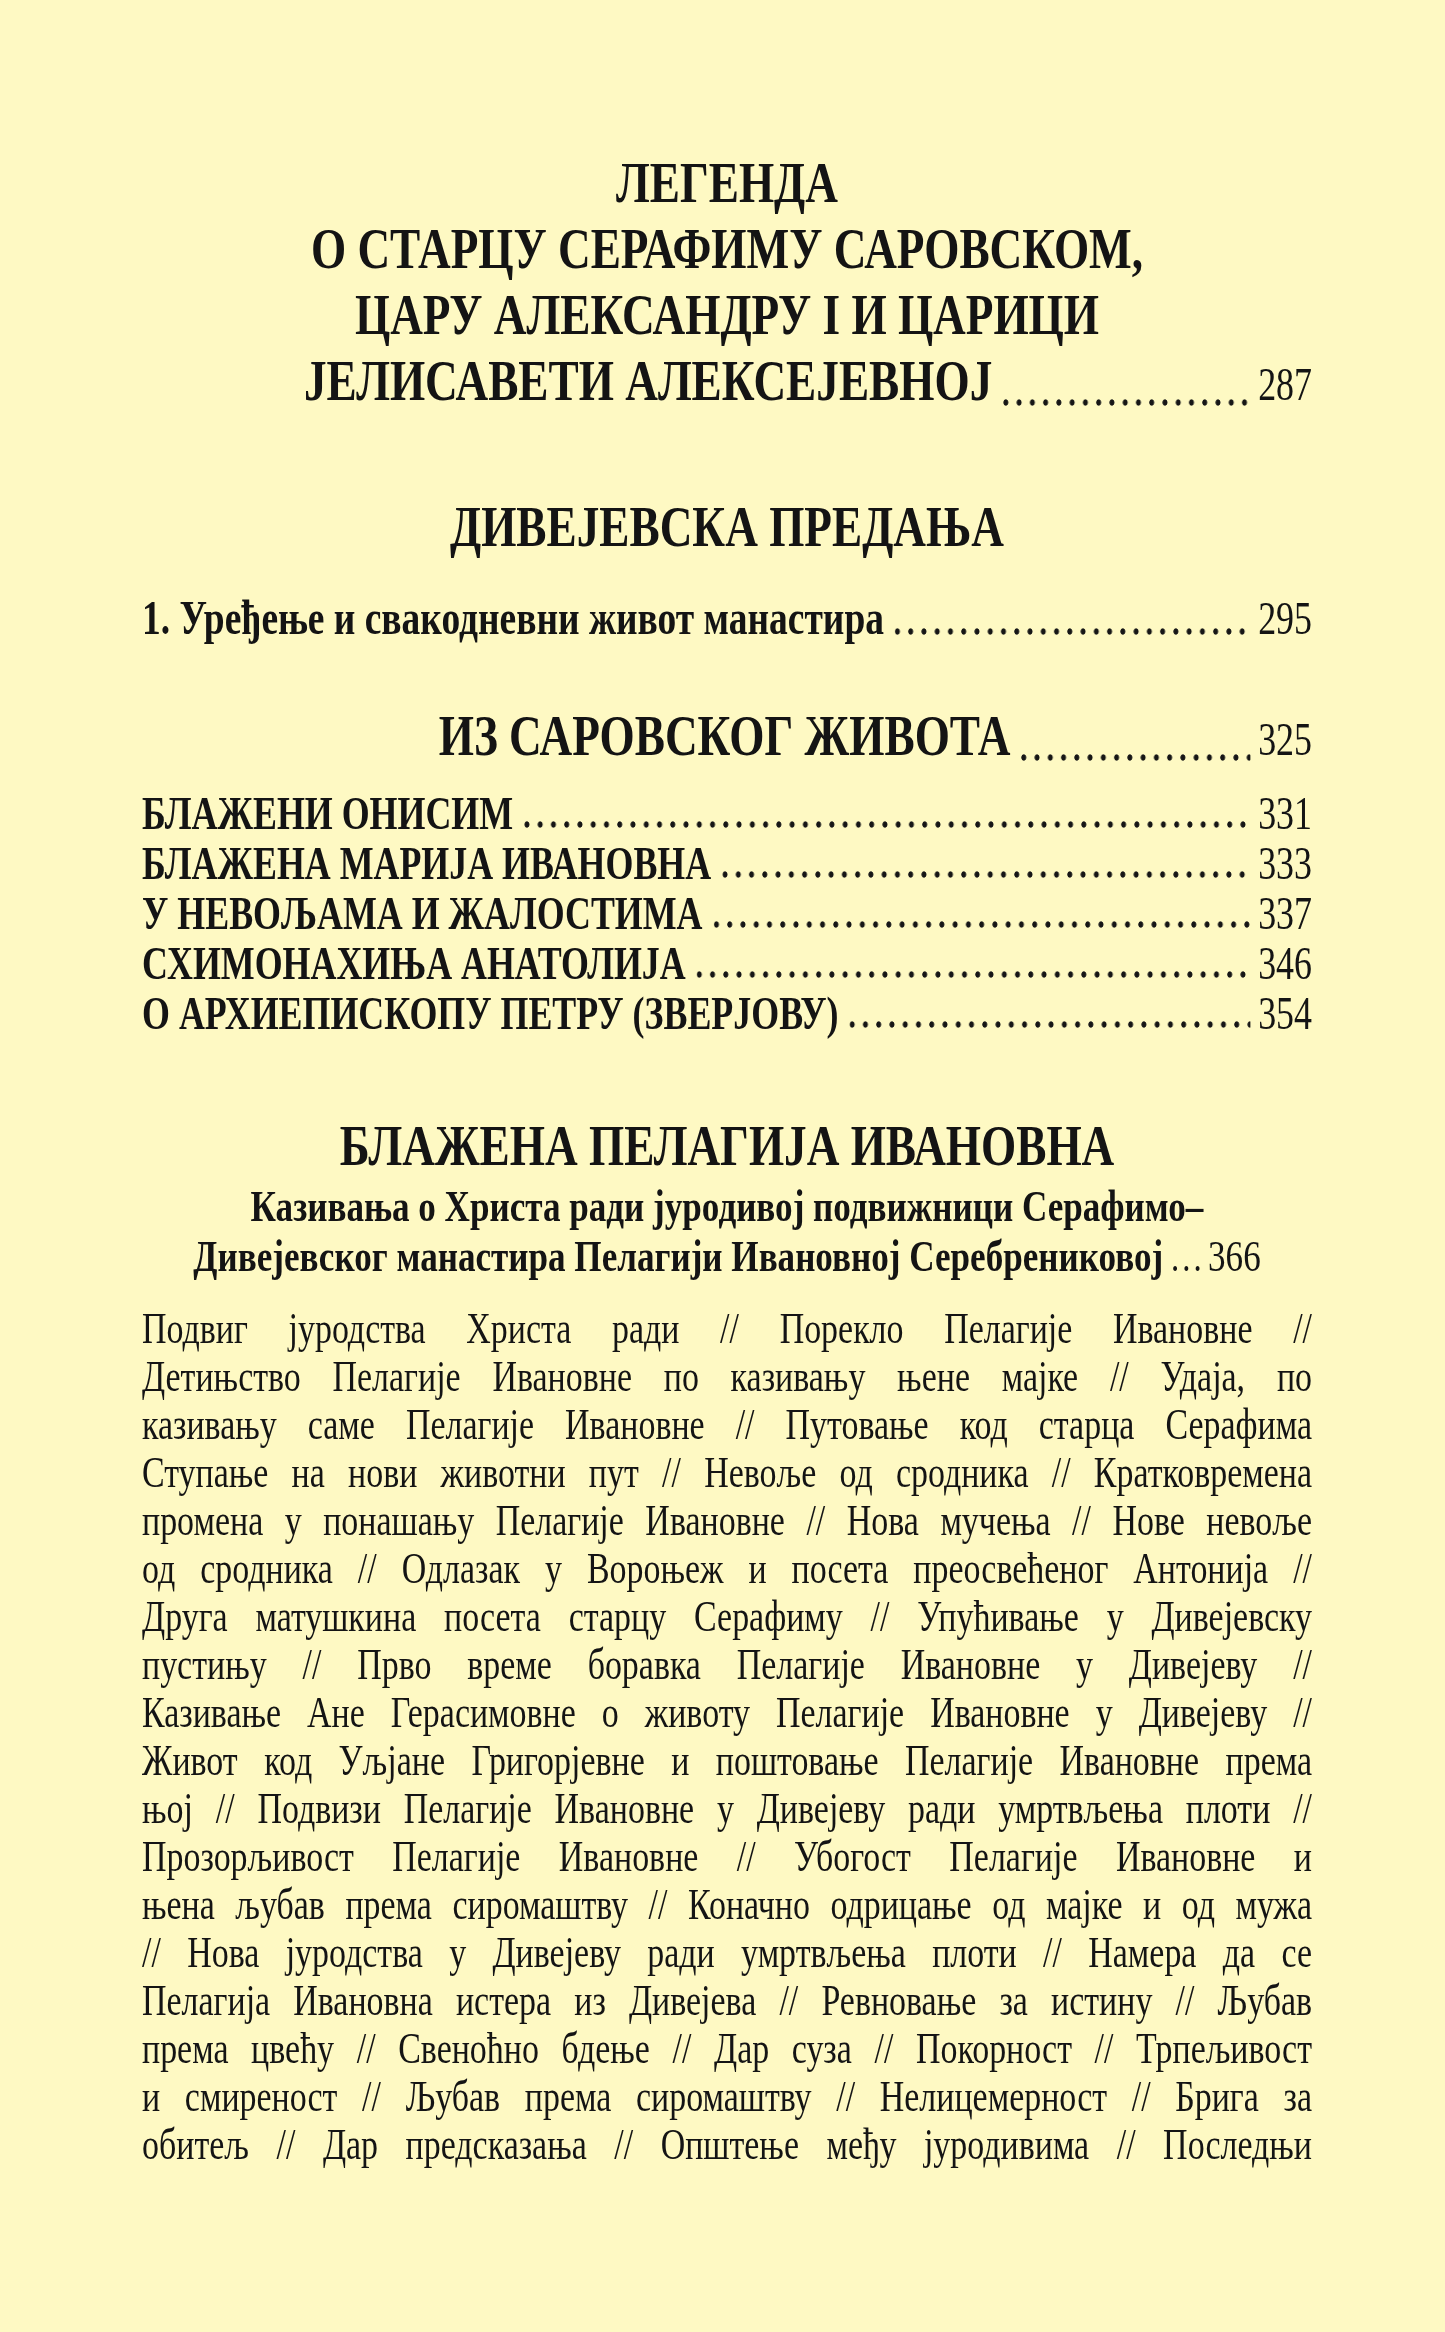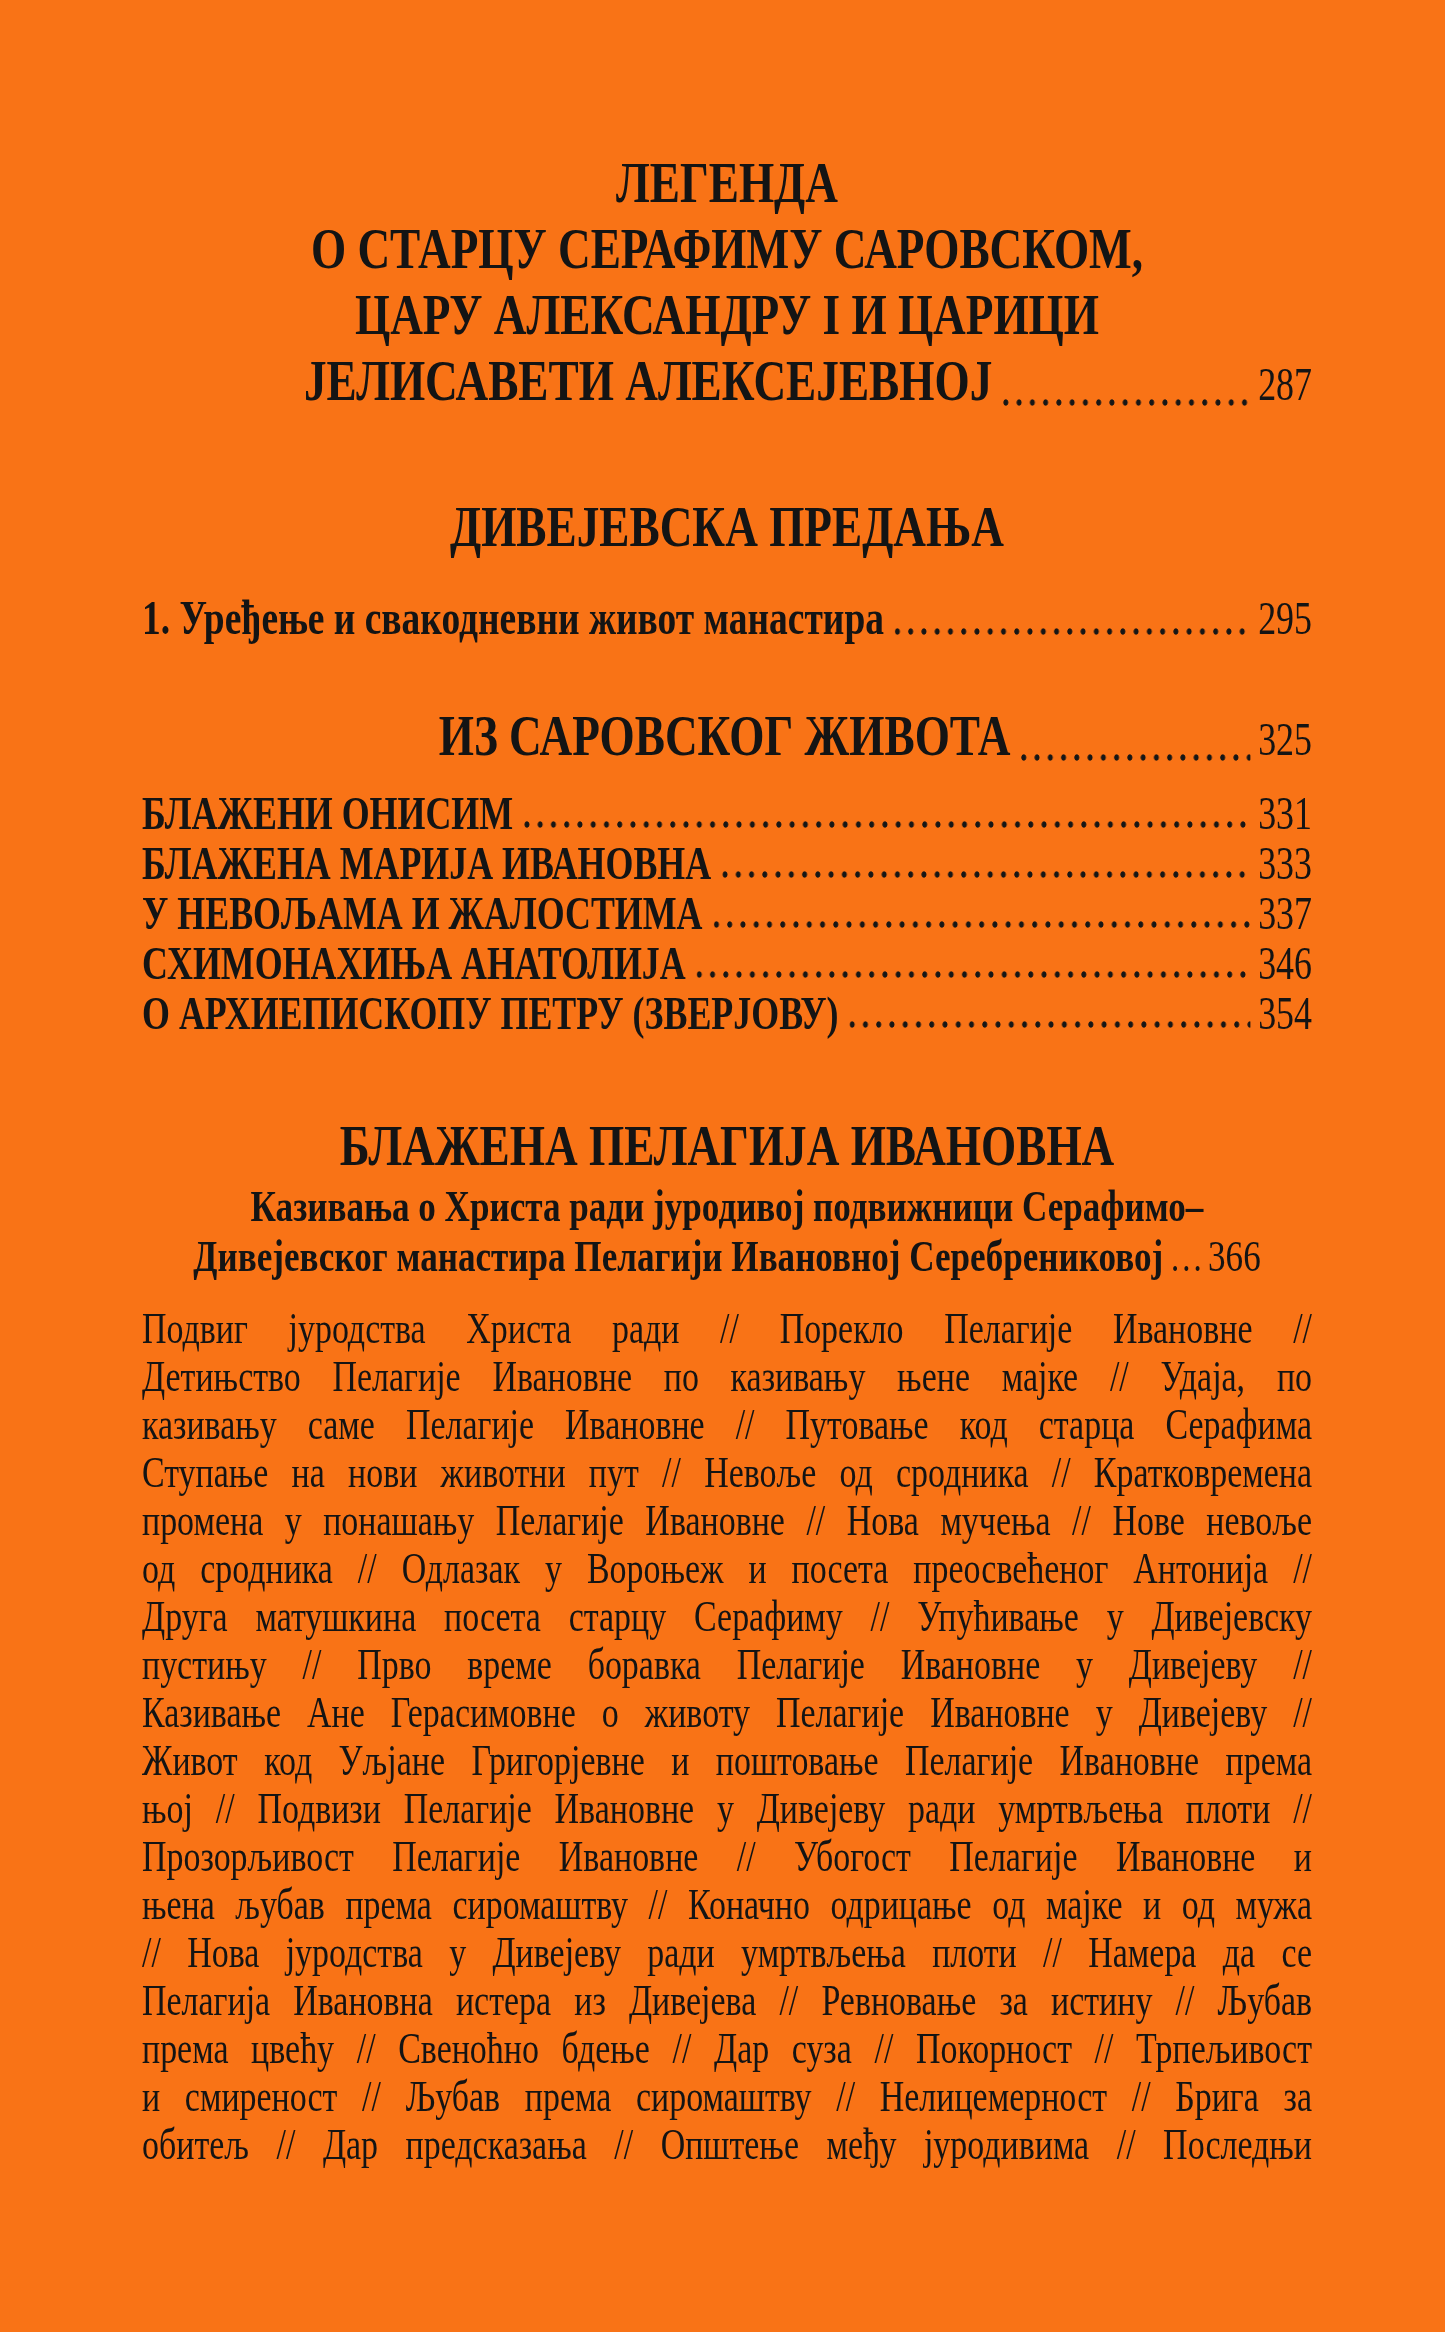--- a/index.html
+++ b/index.html
@@ -5,21 +5,21 @@
   * { box-sizing: border-box; }
   html, body { margin: 0; padding: 0; }
   body {
     width: 1445px; height: 2332px;
     background: #ffffff;
     font-family: "Liberation Serif", "DejaVu Serif", serif;
   }
   .page {
     position: relative;
     width: 1445px; height: 2332px;
-    background: #f97316;
+    background: #fef9c3;
     color: #141414;
     overflow: hidden;
   }
   
   .condense {
     position: absolute;
     left: 142px; top: 150px;
     width: 1500px;
     transform: scaleX(0.78);
     transform-origin: 0 0;

